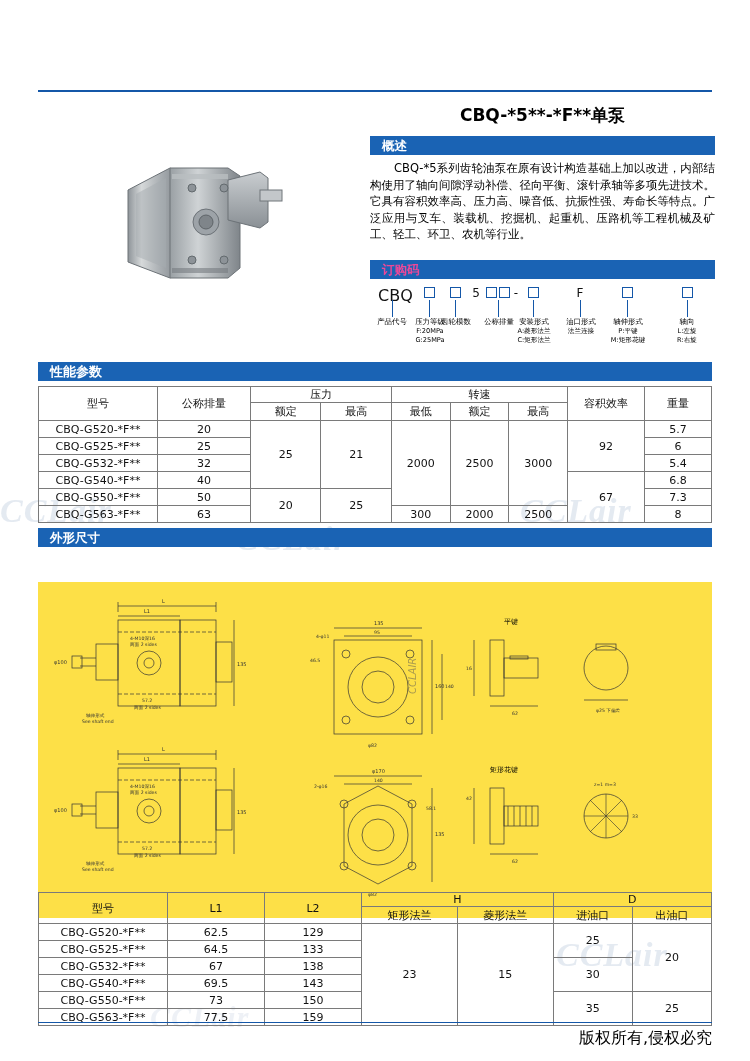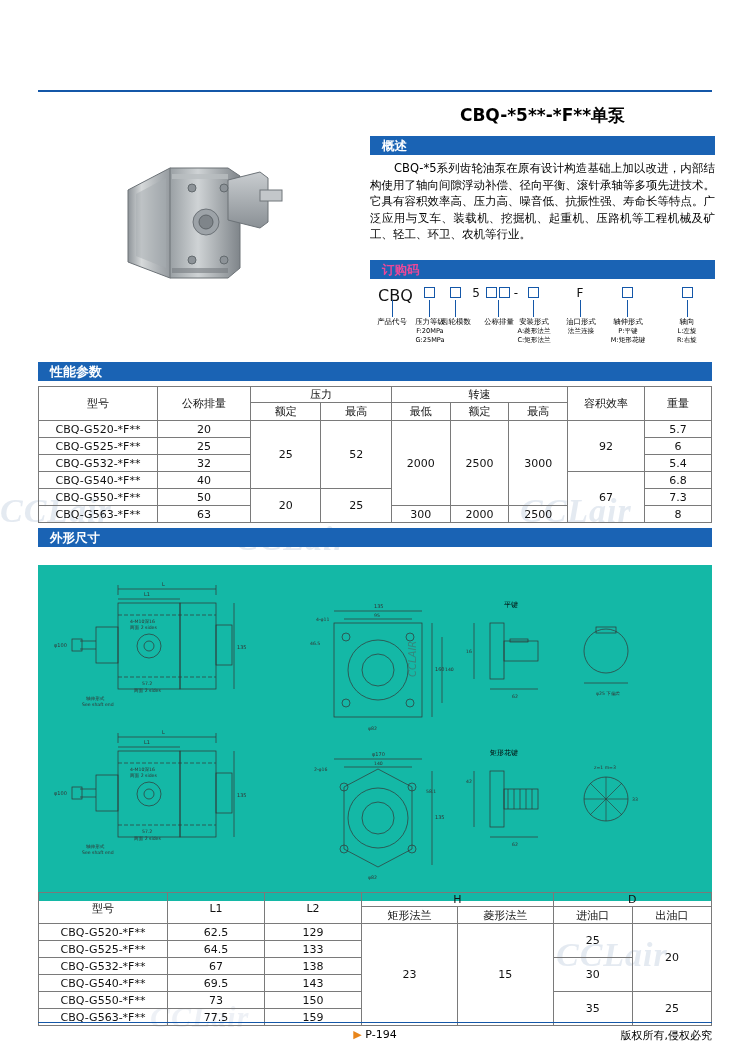--- a/index.html
+++ b/index.html
@@ -106,34 +106,34 @@
   .perf-bar-txt{position:absolute;left:50px;top:362px;height:19px;line-height:19px;color:#fff;font-size:13px;font-weight:bold;font-family:"DejaVu Sans",sans-serif;z-index:2;}
   .perf{left:38px;top:386px;width:674px;}
 
   .dim-bar{position:absolute;left:38px;top:528px;width:674px;height:19px;background:#1a63b4;}
   .dim-bar-txt{position:absolute;left:50px;top:528px;height:19px;line-height:19px;color:#fff;font-size:12.5px;font-weight:bold;font-family:"DejaVu Sans",sans-serif;z-index:2;}
 
   .dimtbl{left:38px;top:892px;width:674px;}
 
   
   .drawing{
-    position:absolute;left:38px;top:565px;width:674px;height:336px;
-    background:#14b8a6;
+    position:absolute;left:38px;top:582px;width:674px;height:336px;
+    background:#fde047;
   }
   .drawing svg{display:block;}
 
   
   .footer-rule{position:absolute;left:38px;top:1022px;width:674px;height:1px;background:#1457a8;}
   .page-num{
     position:absolute;left:0;top:1028px;width:750px;text-align:center;
     font-size:11px;color:#000;font-family:"DejaVu Sans",sans-serif;
   }
   .page-num .arrow{color:#e8851a;font-size:11px;}
   .copyright{
-    position:absolute;right:38px;top:1028px;font-size:11px;color:#000;
+    position:absolute;right:38px;top:1028px;font-size:16px;color:#000;
     font-family:"DejaVu Sans",sans-serif;
   }
 </style>
 </head>
 <body>
 
 <div class="page">
 
   <div class="wm" style="left:0px;top:492px;font-size:34px;">CCLair</div>
   <div class="wm" style="left:520px;top:492px;font-size:34px;">CCLair</div>
@@ -260,21 +260,21 @@
       <td>最高</td>
       <td>最低</td>
       <td>额定</td>
       <td>最高</td>
     </tr>
 
     <tr>
       <td style="height:16px;">CBQ-G520-*F**</td>
       <td>20</td>
       <td rowspan="4">25</td>
-      <td rowspan="4">52</td>
+      <td rowspan="4">21</td>
       <td rowspan="5">2000</td>
       <td rowspan="5">2500</td>
       <td rowspan="5">3000</td>
       <td rowspan="3">92</td>
       <td>5.7</td>
     </tr>
     <tr>
       <td style="height:16px;">CBQ-G525-*F**</td>
       <td>25</td>
       <td>6</td>
@@ -509,19 +509,15 @@
     </tr>
     <tr>
       <td style="height:16px;">CBQ-G563-*F**</td>
       <td>77.5</td>
       <td>159</td>
     </tr>
   </tbody>
     </table>
 
   <div class="footer-rule"></div>
-  <div class="page-num">
-    <span class="arrow">▶</span>
-    <span>P-194</span>
-  </div>
   <div class="copyright">版权所有,侵权必究</div>
 
 </div>
 
 </body></html>

